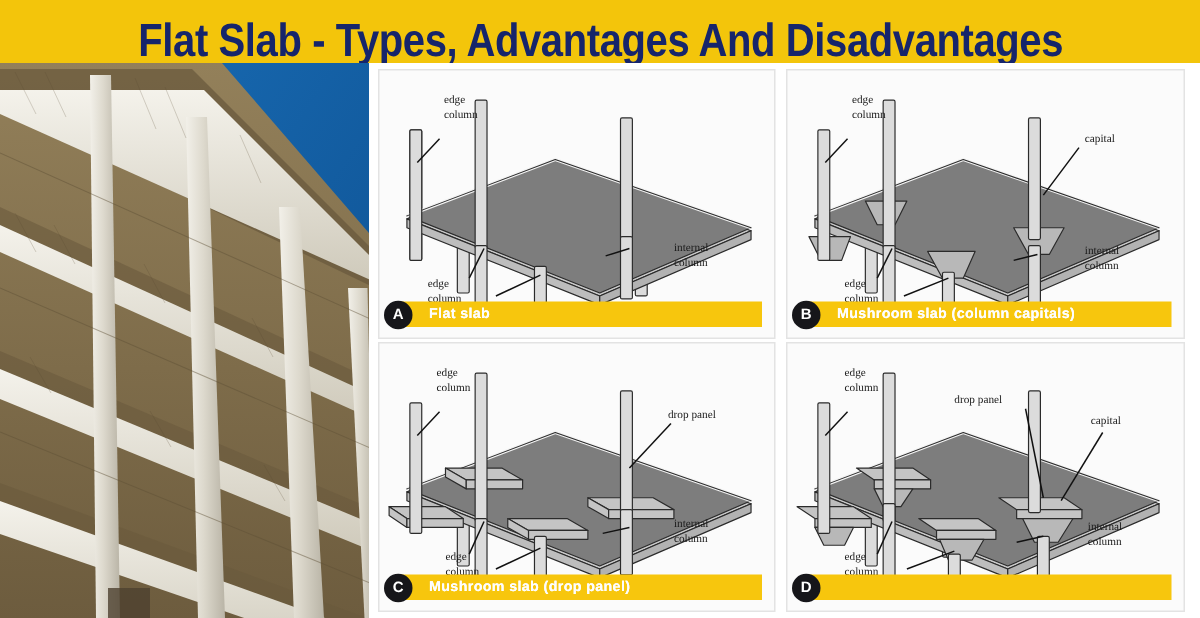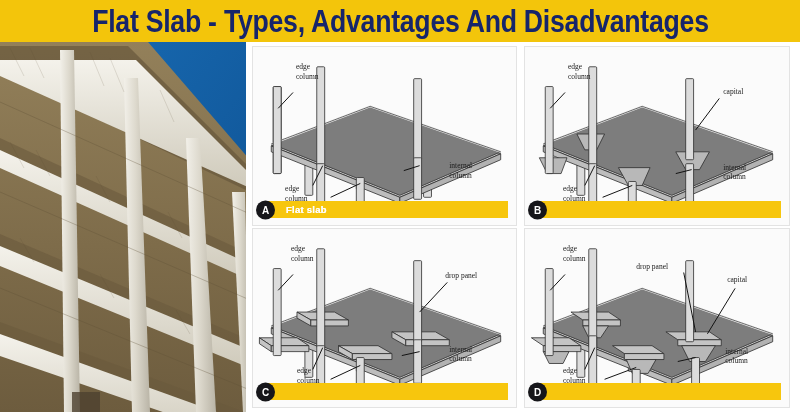--- a/index.html
+++ b/index.html
@@ -7,21 +7,21 @@
     width:800px;height:412px;overflow:hidden;
     background:#ffffff;
     font-family:"Liberation Sans", sans-serif;
   }
   #page{position:relative;width:800px;height:412px;overflow:hidden;background:#fff;}
 
   
   .banner{
     position:absolute;left:0;top:0;width:800px;height:42px;
     background:#f3c50b;
-    display:flex;align-items:center;justify-content:center;
+    display:flex;align-items:flex-end;justify-content:center;
   }
   .banner-title{
     font-family:"Liberation Sans", sans-serif;
     font-weight:bold;
     font-size:31px;
     line-height:31px;
     letter-spacing:-0.3px;
     color:#16256b;
     transform:scaleX(0.86);
     transform-origin:center center;
@@ -264,20 +264,21 @@
         <text class="lbl" x="43" y="22">edge</text>
         <text class="lbl" x="43" y="32">column</text>
         <text class="lbl" x="38" y="146">edge</text>
         <text class="lbl" x="38" y="156">column</text>
         <text class="lbl" x="200" y="48">capital</text>
         <text class="lbl" x="200" y="124">internal</text>
         <text class="lbl" x="200" y="134">column</text>
       </svg>
       <div class="caption">
         <div class="badge">B</div>
+        <div class="caption-text">Mushroom slab (column capitals)</div>
       </div>
     </div>
 
     <div class="panel p-c">
       <svg class="fig" viewBox="0 0 265 180" xmlns="http://www.w3.org/2000/svg">
         <g stroke="#2b2b2b" stroke-width="0.8" stroke-linejoin="round">
           <g fill="#dcdcdc">
             <rect x="52" y="102" width="8" height="48" rx="1"></rect>
             <rect x="104" y="96" width="8" height="48" rx="1"></rect>
           </g>
@@ -323,20 +324,21 @@
         <text class="lbl" x="38" y="22">edge</text>
         <text class="lbl" x="38" y="32">column</text>
         <text class="lbl" x="44" y="146">edge</text>
         <text class="lbl" x="44" y="156">column</text>
         <text class="lbl" x="194" y="50">drop panel</text>
         <text class="lbl" x="198" y="124">internal</text>
         <text class="lbl" x="198" y="134">column</text>
       </svg>
       <div class="caption">
         <div class="badge">C</div>
+        <div class="caption-text">Mushroom slab (drop panel)</div>
       </div>
     </div>
 
     <div class="panel p-d">
       <svg class="fig" viewBox="0 0 266 180" xmlns="http://www.w3.org/2000/svg">
         <g stroke="#2b2b2b" stroke-width="0.8" stroke-linejoin="round">
           <g fill="#dcdcdc">
             <rect x="52" y="102" width="8" height="48" rx="1"></rect>
             <rect x="104" y="96" width="8" height="48" rx="1"></rect>
           </g>

